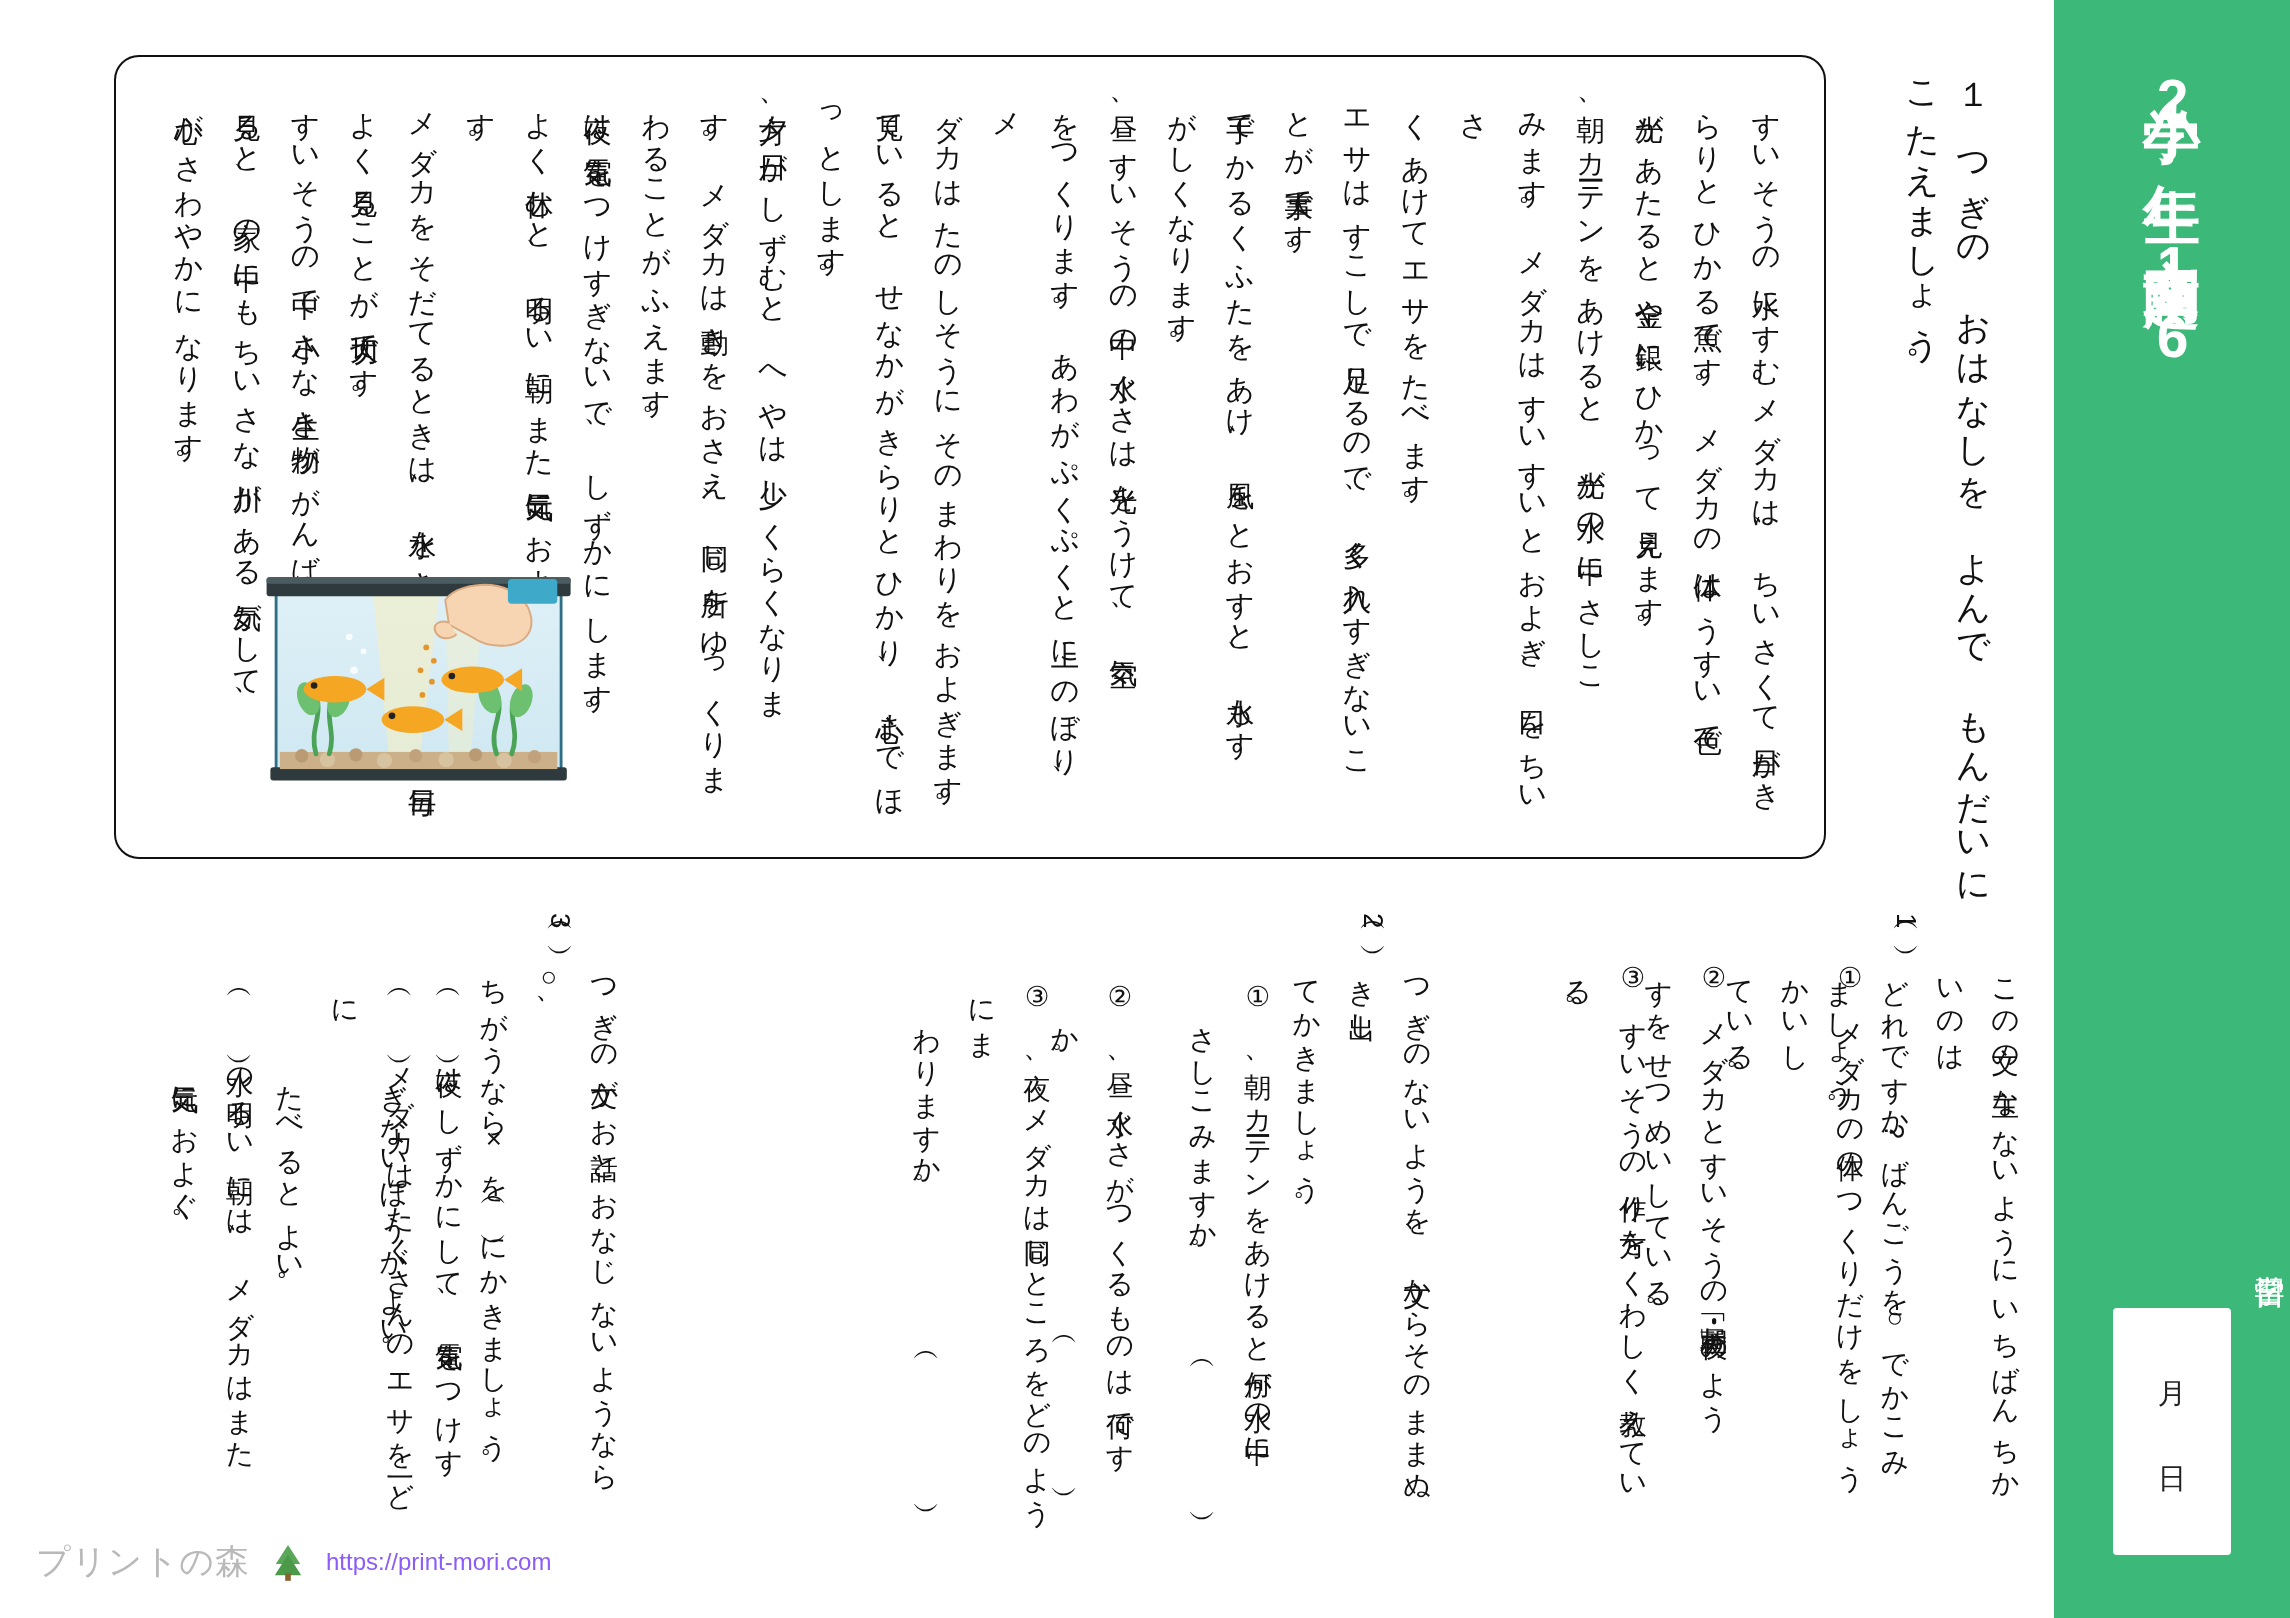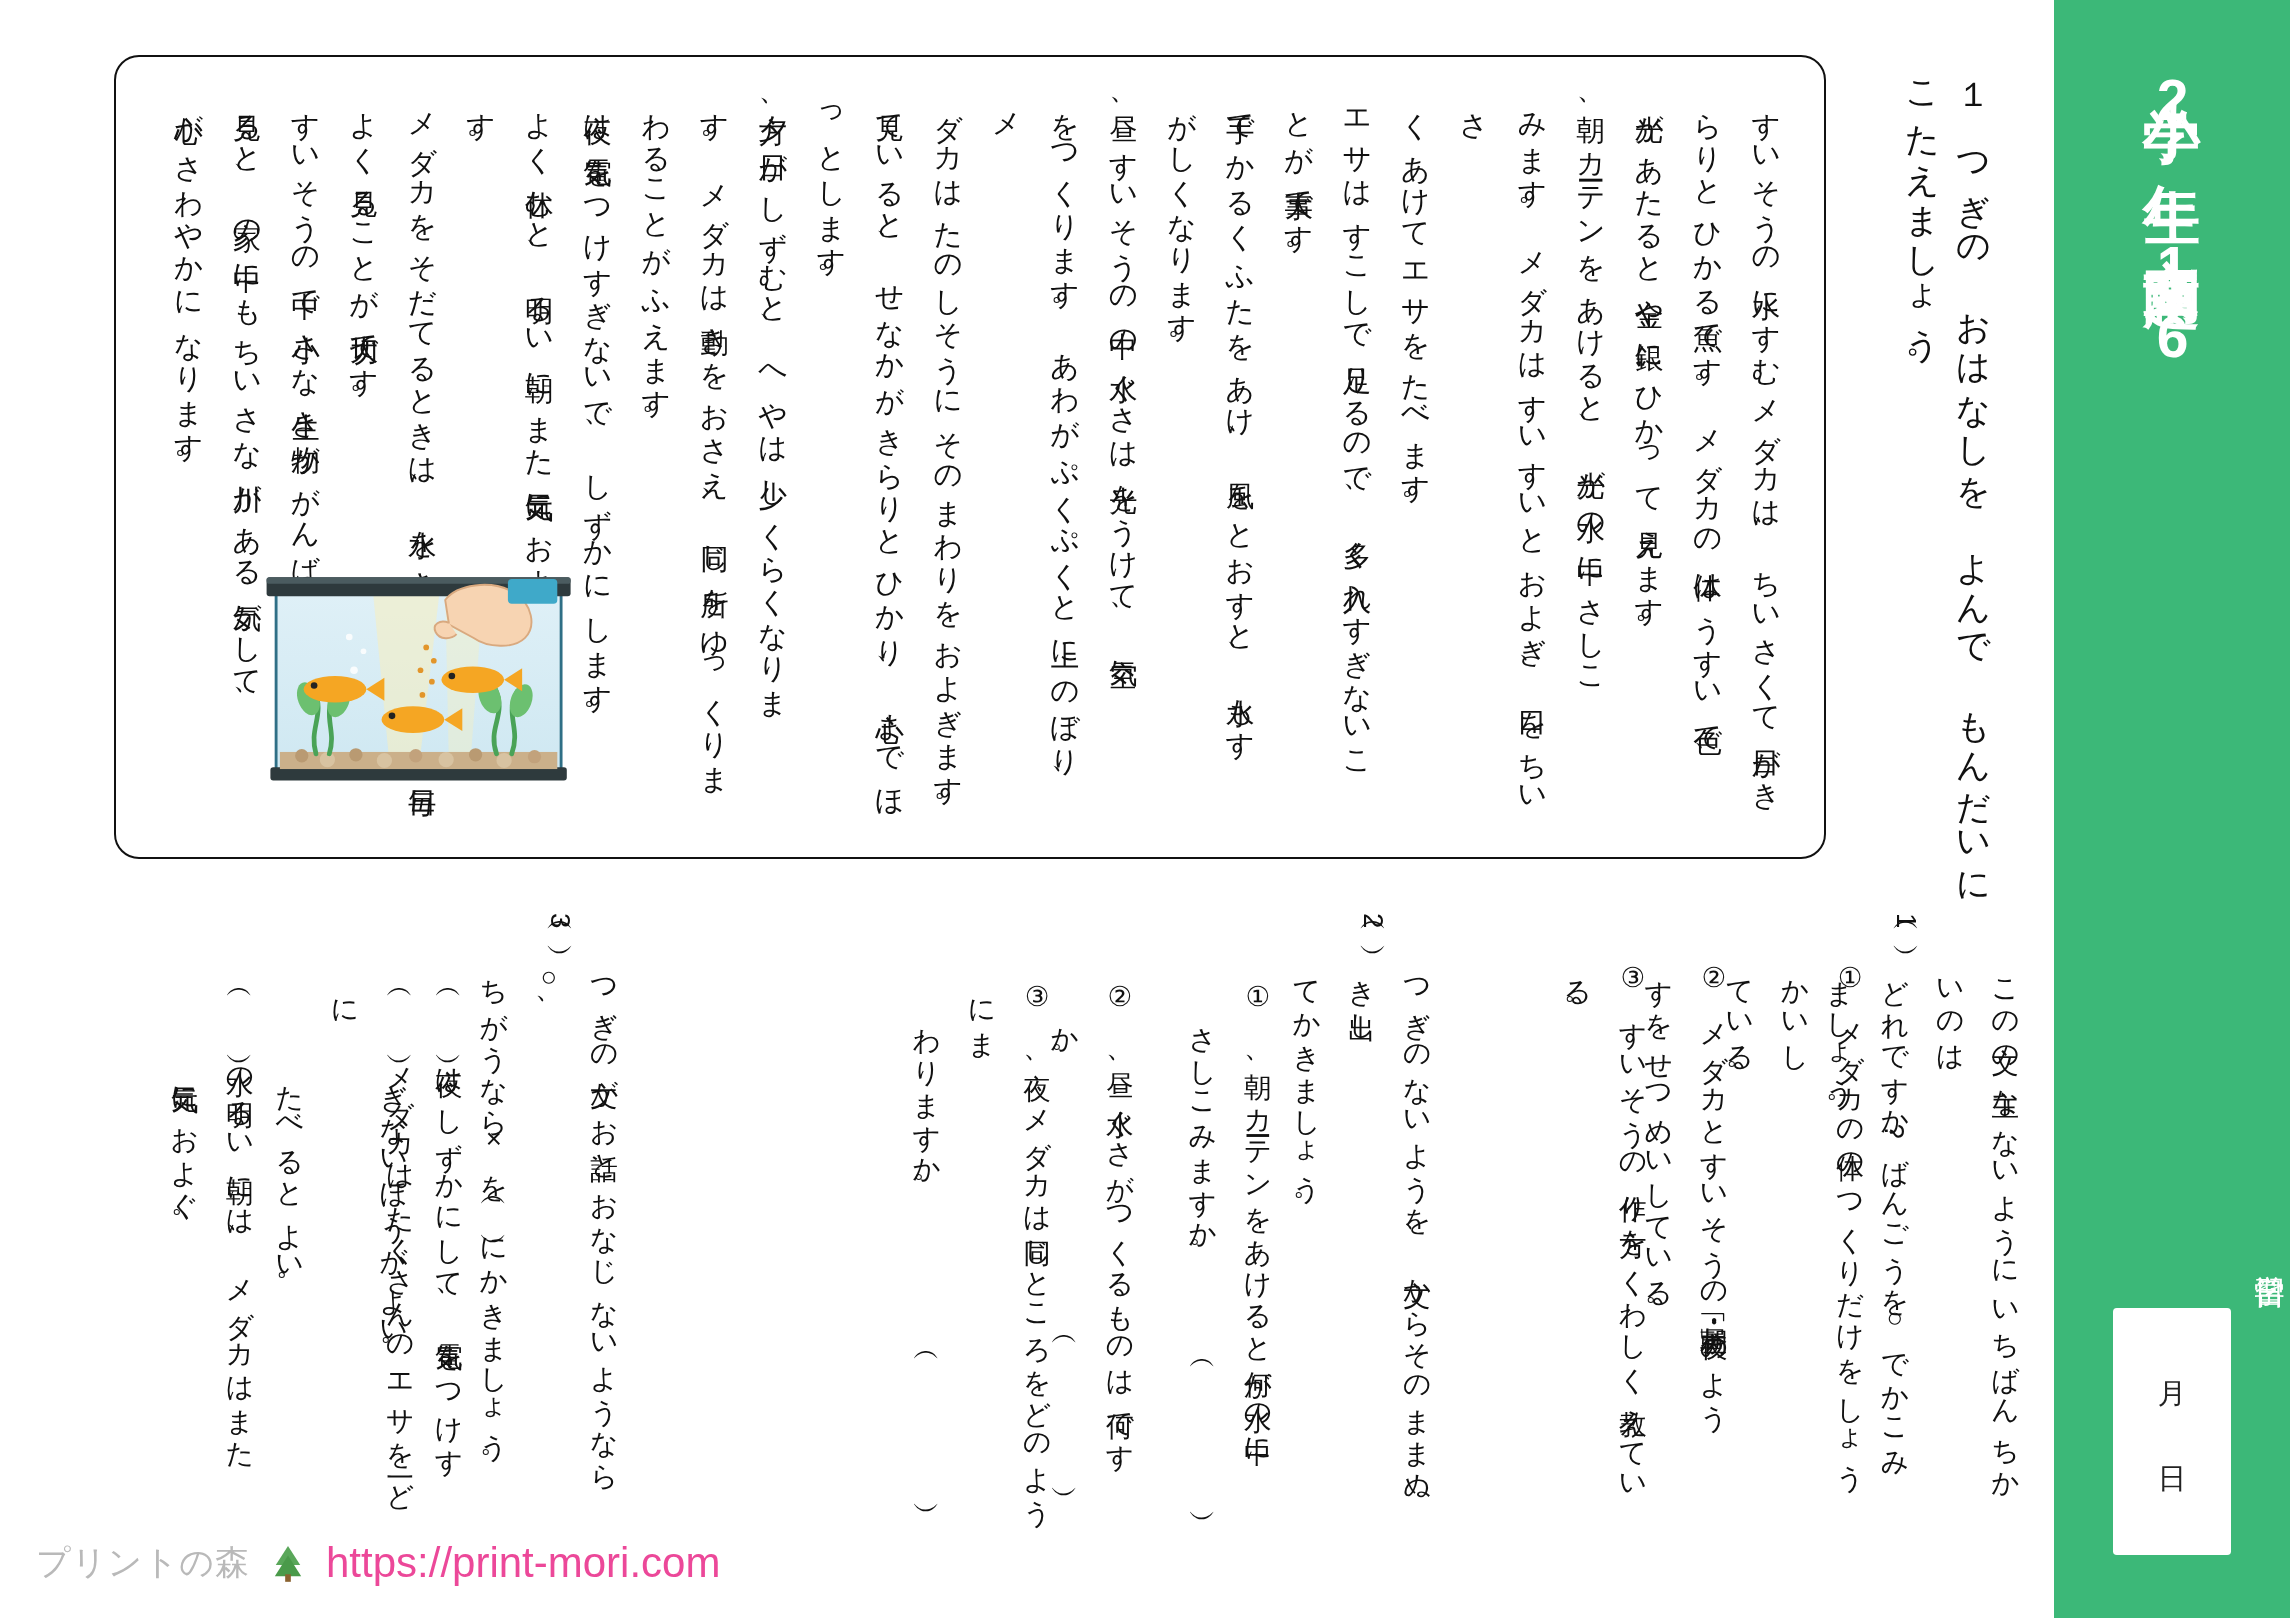--- a/index.html
+++ b/index.html
@@ -161,22 +161,22 @@
     display: flex;
     align-items: center;
     gap: 22px;
   }
   #footer .brand {
     font-size: 34px;
     color: #b9b9b9;
     letter-spacing: 1px;
   }
   #footer .url {
-    font-size: 42px;
-    color: #ec4899;
+    font-size: 24px;
+    color: #8b5cf6;
   }
 </style>
 </head>
 <body>
 
 <div id="sheet">
 
   <div id="instruction">１　つぎの　おはなしを　よんで　もんだいに　こたえましょう。</div>
 
   <div id="passage-box">

